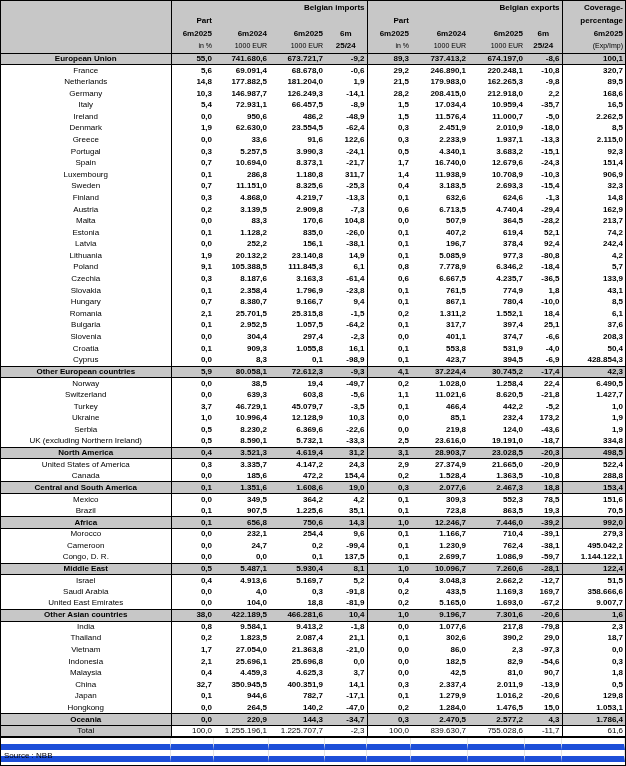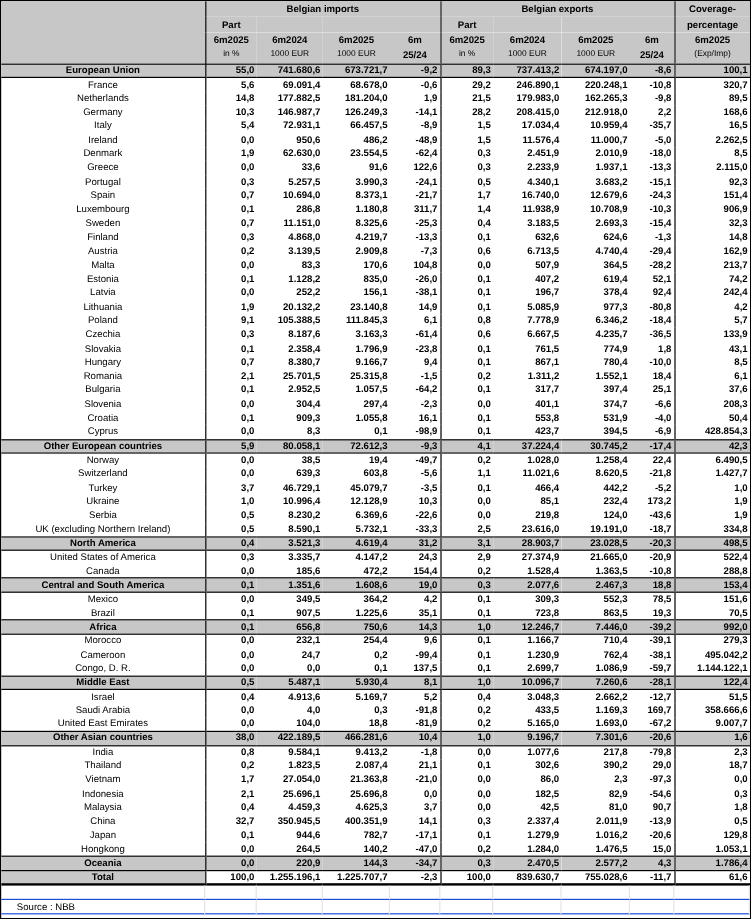--- a/index.html
+++ b/index.html
@@ -6,38 +6,38 @@
   .page{
     width:626px;height:766px;box-sizing:border-box;
     border:1px solid #000;background:#fff;position:relative;
     font-family:"Liberation Sans",sans-serif;overflow:hidden;
   }
   table.main{border-collapse:collapse;width:624px;table-layout:fixed;}
   th,td{
     padding:0 2px;font-size:8px;line-height:10px;height:11.6px;
     box-sizing:border-box;white-space:nowrap;overflow:hidden;color:#000;
   }
-  thead th{background:var(--gray,#c7c7c7);font-weight:bold;text-align:center;height:13px;}
+  thead th{background:var(--gray,#c7c7c7);font-weight:bold;text-align:right;height:13px;}
   thead th.sub{font-weight:normal;font-size:7px;}
   thead th.r{text-align:center;}
   thead tr.hdr-last th{border-bottom:1px solid #000;margin-top:12px;}
   .bl{border-left:1px solid #000;}
   tbody td.country{text-align:center;font-weight:normal;}
   tbody td.num{text-align:right;font-weight:bold;}
   tbody tr.section td{background:var(--gray,#c7c7c7);border-top:1px solid #000;border-bottom:1px solid #000;font-weight:bold;}
-  tbody tr.total td{border-top:1px solid #000;border-bottom:2px solid #000;font-weight:bold;}
+  tbody tr.total td{border-top:1px solid #000;border-bottom:2px solid #000;font-weight:normal;}
   tbody tr.total td.country{background:var(--gray,#c7c7c7);}
   .footer{
     display:grid;width:624px;
     grid-template-columns:170px 43px 55px 56px 42px 44px 57px 57px 37px 63px;
   }
   .footer .cell{
     height:12px;box-sizing:border-box;
-    border-right:1px solid #e4e4e4;border-bottom:1px solid #1d4ed8;
-    font-size:8px;line-height:12px;padding-left:13px;color:#000;
+    border-right:1px solid #e4e4e4;border-bottom:6px solid #1d4ed8;
+    font-size:8px;line-height:12px;padding-left:3px;color:#000;
   }
 </style>
 </head>
 <body>
 
 <div class="page">
 
   <table class="main">
     <colgroup>
       <col style="width:170px">

